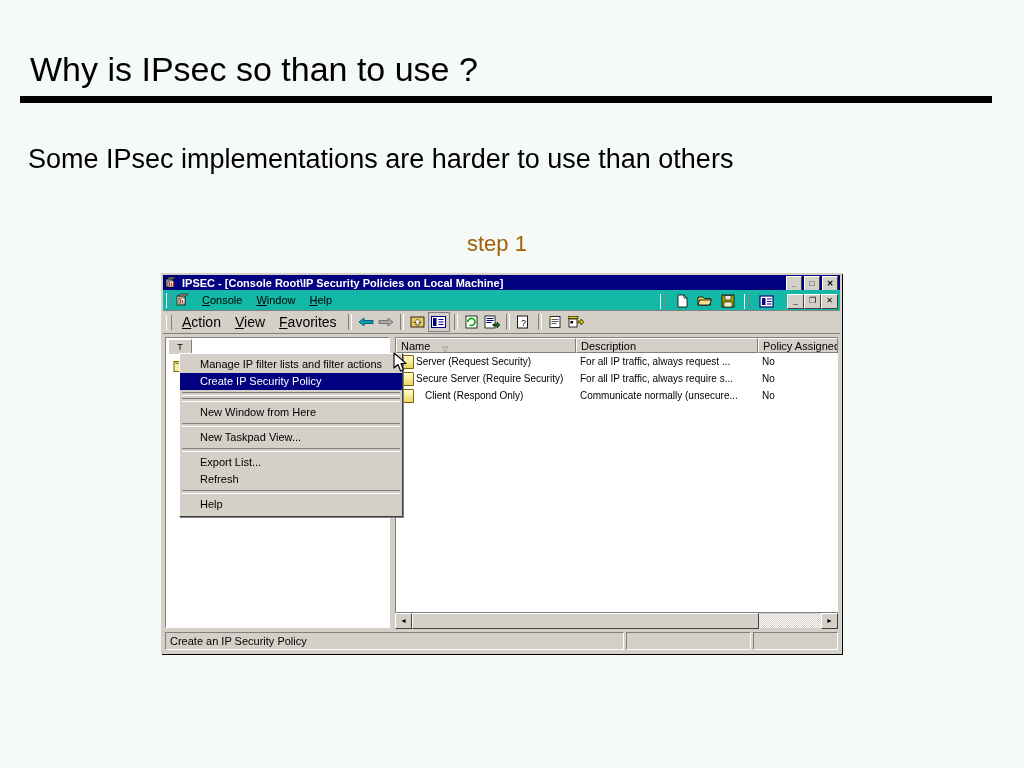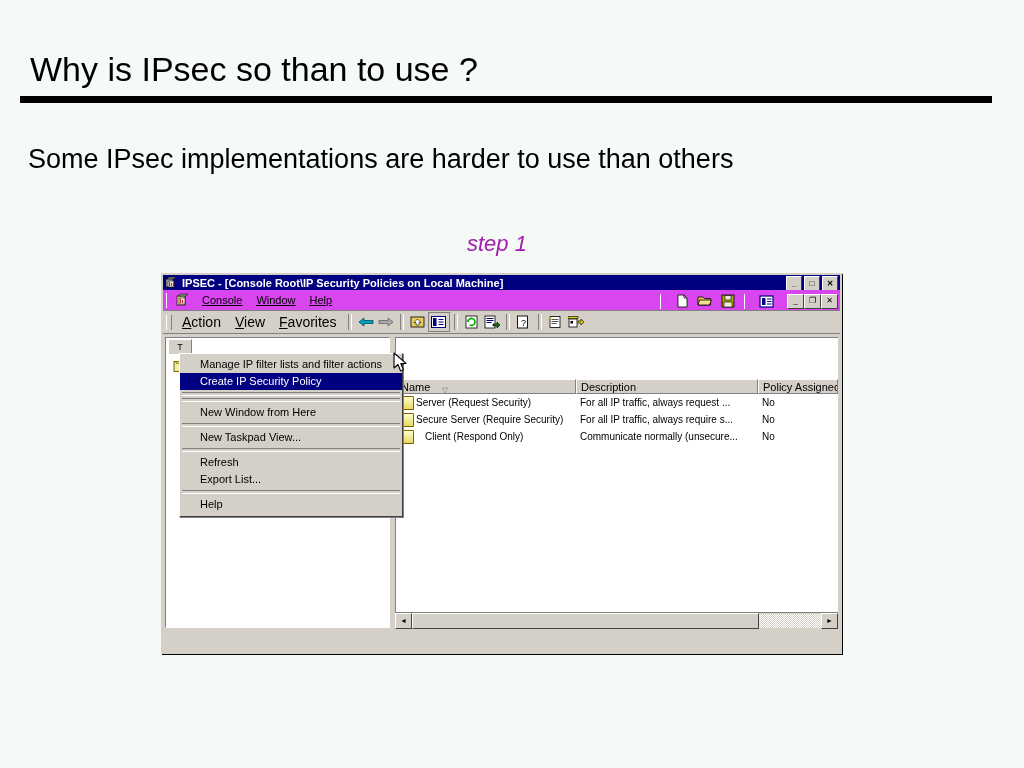--- a/index.html
+++ b/index.html
@@ -19,21 +19,21 @@
   #title-rule{
     position:absolute; left:20px; top:96px; width:972px; height:7px;
     background:#000;
   }
   #slide-subtitle{
     position:absolute; left:28px; top:144px;
     font-size:27px; color:#000; white-space:nowrap;
   }
   #step-label{
     position:absolute; left:467px; top:231px;
-    font-size:22px; color:#a21caf; white-space:nowrap;font-style:italic;
+    font-size:22px; color:#a16207; white-space:nowrap;
   }
 
   
   #mmc-window{
     position:absolute; left:161px; top:273px; width:681px; height:381px;
     background:#d4d0c8;
     border:2px solid #d4d0c8;
     box-shadow: 1px 1px 0 #000;
     box-sizing:border-box;
     font-size:11px;
@@ -58,24 +58,23 @@
   .mdi-btns{display:flex;gap:0px;margin-left:8px;}
   .mdi-btn{
     width:15px;height:13px;background:#d4d0c8;
     border-top:1px solid #fff;border-left:1px solid #fff;
     border-right:1px solid #404040;border-bottom:1px solid #404040;
     display:flex;align-items:center;justify-content:center;
     font-size:8px;color:#000;line-height:1;
   }
 
   #menubar{
-    height:20px; background:#d946ef; display:flex; align-items:center;
+    height:20px; background:#14b8a6; display:flex; align-items:center;
     border-bottom:1px solid #808080;
     position:relative;
-    text-decoration:underline;
   }
   .grip{width:4px;height:15px;margin:0 3px;
     border-left:1px solid #fff;border-right:1px solid #808080;}
   .menu-item{padding:2px 7px; font-size:11px; cursor:default; white-space:nowrap;}
   .menu-item u{text-decoration:underline;}
   #menubar .right-icons{position:absolute;right:2px;top:2px;display:flex;align-items:center;gap:3px;}
 
   #toolbar{
     height:22px; background:#d4d0c8; display:flex; align-items:center;
     border-bottom:1px solid #808080;
@@ -104,21 +103,21 @@
   #tree-node{position:absolute;left:6px;top:22px;display:flex;align-items:center;gap:3px;font-size:11px;}
 
   #splitter{position:absolute;left:226px;top:0;width:4px;bottom:0;background:#d4d0c8;}
 
   #list-pane{
     position:absolute;left:230px;right:0;top:0;bottom:0;
     background:#fff;
     border-top:1px solid #808080;border-left:1px solid #808080;
     box-sizing:border-box;
   }
-  #list-header{display:flex;height:15px;background:#8b5cf6;margin-top:41px;}
+  #list-header{display:flex;height:15px;background:#8b5cf6;}
   .lh{
     font-size:11px;line-height:15px;padding-left:4px;
     background:#d4d0c8;
     border-top:1px solid #fff;border-left:1px solid #fff;
     border-right:1px solid #808080;border-bottom:1px solid #808080;
     box-sizing:border-box;white-space:nowrap;overflow:hidden;position:relative;
   }
   .sort-arrow{position:absolute;left:45px;top:3px;font-size:8px;color:#808080;}
   .lrow{display:flex;height:17px;align-items:center;font-size:10px;}
   .lcell{padding-left:4px;white-space:nowrap;overflow:hidden;box-sizing:border-box;}
@@ -389,32 +388,37 @@
     </div>
 
     <div id="hscroll">
       <span class="sb-btn">◄</span>
       <span class="sb-thumb" style="width:345px;"></span>
       <span class="sb-track"></span>
       <span class="sb-btn">►</span>
     </div>
   </div>
 
+  <div id="statusbar">
+    <div class="sb-panel" style="flex:1 1 auto;">Create an IP Security Policy</div>
+    <div class="sb-panel" style="width:125px;"></div>
+    <div class="sb-panel" style="width:85px;"></div>
+  </div>
 
   <div id="ctx-menu">
     <div class="ctx-item">Manage IP filter lists and filter actions</div>
     <div class="ctx-item sel">Create IP Security Policy</div>
     <div class="ctx-sep"></div>
     <div class="ctx-sep"></div>
     <div class="ctx-item">New Window from Here</div>
     <div class="ctx-sep"></div>
     <div class="ctx-item">New Taskpad View...</div>
     <div class="ctx-sep"></div>
+    <div class="ctx-item">Export List...</div>
     <div class="ctx-item">Refresh</div>
-    <div class="ctx-item">Export List...</div>
     <div class="ctx-sep"></div>
     <div class="ctx-item">Help</div>
   </div>
 </div>
 
 <div id="cursor">
   <svg width="16" height="22" viewBox="0 0 16 22">
     <path d="M1 1 L1 16 L5 12.5 L7.6 19 L10.4 17.8 L7.9 11.6 L13 11.4 Z" fill="#ffffff" stroke="#000000" stroke-width="1.1" stroke-linejoin="round"></path>
   </svg>
 </div>

